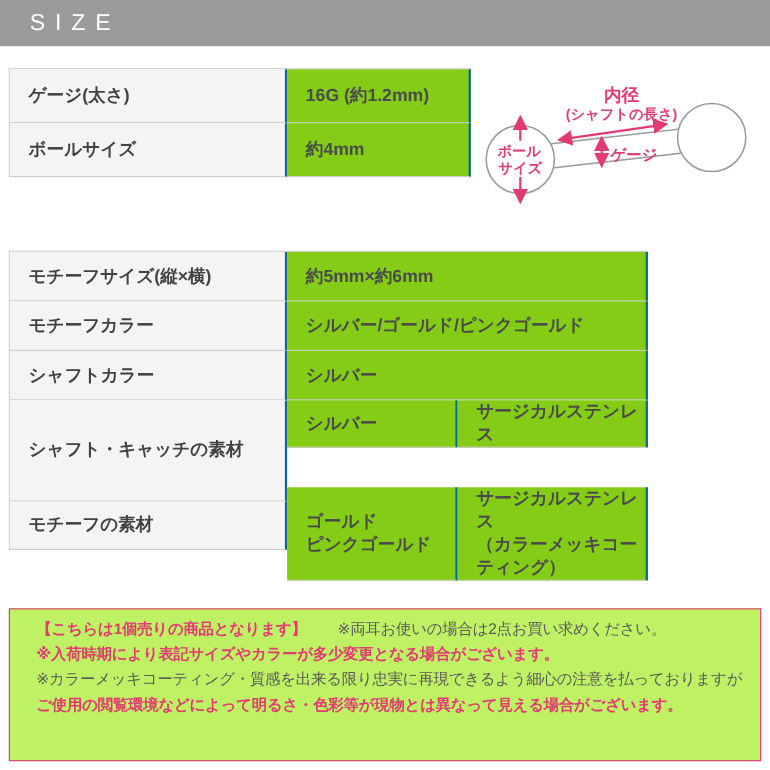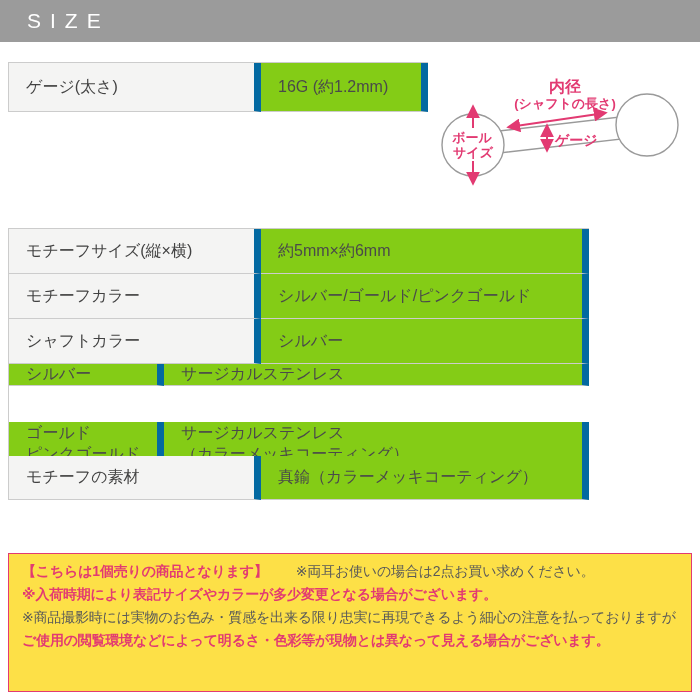--- a/index.html
+++ b/index.html
@@ -17,22 +17,22 @@
   }
   
   .spec-table{
     position:absolute;box-sizing:border-box;
     border-top:1px solid #ccc;border-left:1px solid #ccc;
     background:#fff;font-size:16px;
   }
   .srow{display:flex;box-sizing:border-box;}
   .cell{
     box-sizing:border-box;display:flex;align-items:center;
-    border-right:7px solid #0369a1;border-bottom:1px solid #ccc;
-    padding-left:17px;padding-right:6px;
+    border-right:2px solid #0369a1;border-bottom:1px solid #ccc;
+    padding-left:17px;padding-right:6px;font-weight:bold;
   }
   .label-cell{background:#f4f4f3;width:252px;flex:none;color:#424242;}
   .value-cell{background:#84cc16;flex:1;color:#4a4a4a;}
   .pre{white-space:pre-line;line-height:21px;margin-top:36px;}
   
   #table-top{left:8px;top:62px;width:420px;}
   #table-top .srow{height:49px;}
   
   #table-main{left:8px;top:228px;width:581px;}
   #table-main .srow{height:45px;}
@@ -41,38 +41,42 @@
   .subrows{flex:1;display:flex;flex-direction:column;}
   .subrow{display:flex;flex:1;}
   .sub-color{width:155px;flex:none;}
   .sub-material{flex:1;}
   
   .diagram{position:absolute;left:425px;top:60px;}
   .diagram text{font-weight:bold;}
   
   .notes-box{
     position:absolute;left:8px;top:553px;width:684px;height:139px;
-    box-sizing:border-box;border:1px solid #e23a72;background:#fde047;
-    padding:6px 13px 0 13px;
+    box-sizing:border-box;border:1px solid #e23a72;background:#bef264;
+    padding:6px 13px 0 24px;
     font-size:14px;line-height:23px;letter-spacing:-0.2px;
     color:#595959;
   }
   .note-line{white-space:nowrap;}
   .pink{color:#e23a72;font-weight:bold;}
   .note-gap{display:inline-block;width:28px;}
 </style>
 </head>
 <body>
 
 <div class="size-bar">SIZE</div>
 
 <div class="spec-table" id="table-top">
   <div class="srow">
     <div class="cell label-cell">ゲージ(太さ)</div>
     <div class="cell value-cell">16G (約1.2mm)</div>
+  </div>
+  <div class="srow">
+    <div class="cell label-cell">ボールサイズ</div>
+    <div class="cell value-cell">約4mm</div>
   </div>
 </div>
 
 <svg class="diagram" width="275" height="162" viewBox="0 0 275 162">
   <defs>
     <marker id="ah" viewBox="0 0 10 10" refX="8" refY="5" markerWidth="7" markerHeight="7" orient="auto-start-reverse">
       <path d="M0,0 L10,5 L0,10 z" fill="#e23a72"></path>
     </marker>
   </defs>
 
@@ -101,37 +105,37 @@
   </div>
   <div class="srow">
     <div class="cell label-cell">モチーフカラー</div>
     <div class="cell value-cell">シルバー/ゴールド/ピンクゴールド</div>
   </div>
   <div class="srow">
     <div class="cell label-cell">シャフトカラー</div>
     <div class="cell value-cell">シルバー</div>
   </div>
   <div class="srow tall">
+    <div class="cell label-cell">シャフト・キャッチの素材</div>
     <div class="subrows">
       <div class="subrow">
         <div class="cell value-cell sub-color">シルバー</div>
         <div class="cell value-cell sub-material">サージカルステンレス</div>
       </div>
       <div class="subrow">
         <div class="cell value-cell sub-color pre">ゴールド
 ピンクゴールド</div>
         <div class="cell value-cell sub-material pre">サージカルステンレス
 （カラーメッキコーティング）</div>
       </div>
     </div>
   </div>
   <div class="srow last">
     <div class="cell label-cell">モチーフの素材</div>
-    <div class="cell value-cell">真鍮（カラーメッキコーティング）</div>
   </div>
 </div>
 
 <div class="notes-box">
   <div class="note-line"><span class="pink">【こちらは1個売りの商品となります】</span><span class="note-gap"></span><span>※両耳お使いの場合は2点お買い求めください。</span></div>
   <div class="note-line pink">※入荷時期により表記サイズやカラーが多少変更となる場合がございます。</div>
-  <div class="note-line">※商品撮影時には実物のお色み・質感を出来る限り忠実に再現できるよう細心の注意を払っておりますが</div>
+  <div class="note-line">※カラーメッキコーティング・質感を出来る限り忠実に再現できるよう細心の注意を払っておりますが</div>
   <div class="note-line pink">ご使用の閲覧環境などによって明るさ・色彩等が現物とは異なって見える場合がございます。</div>
 </div>
 
 </body></html>

